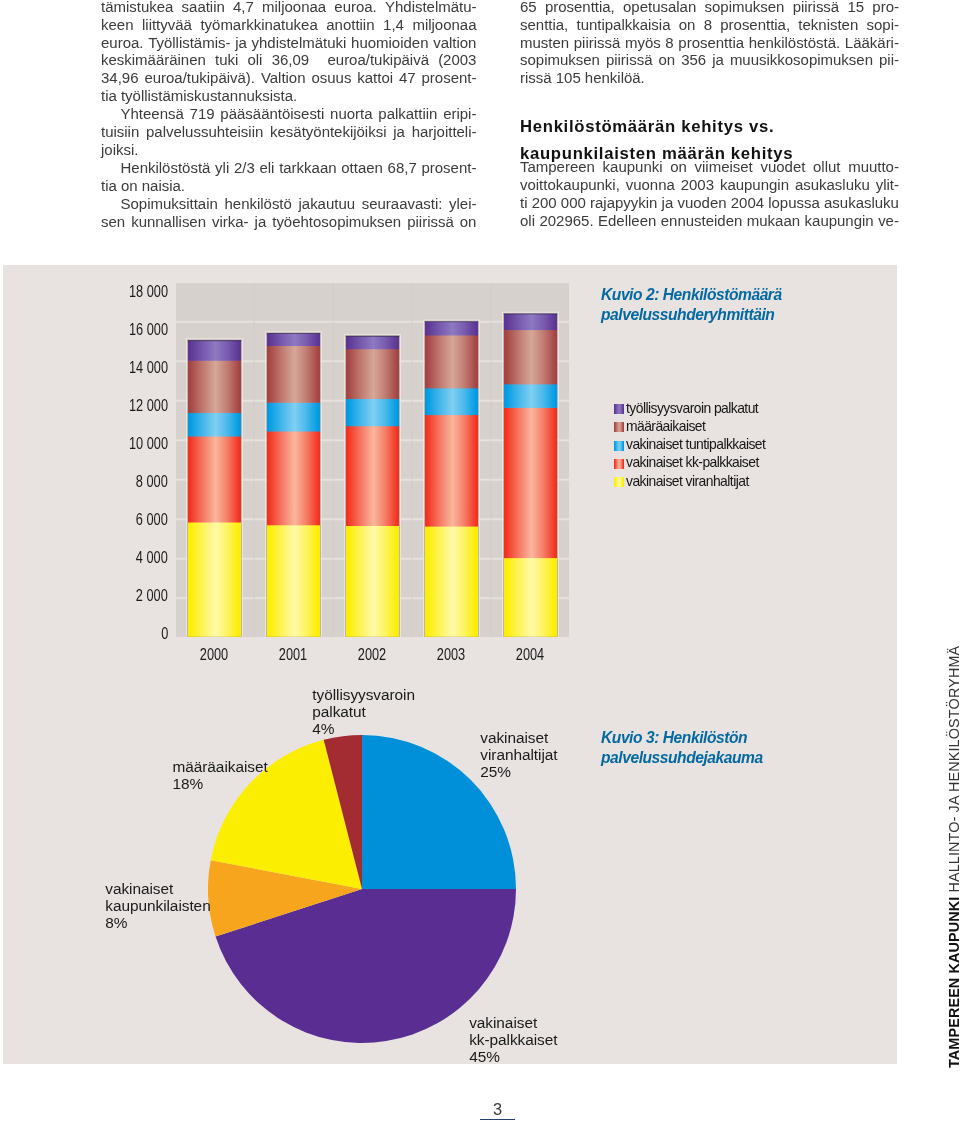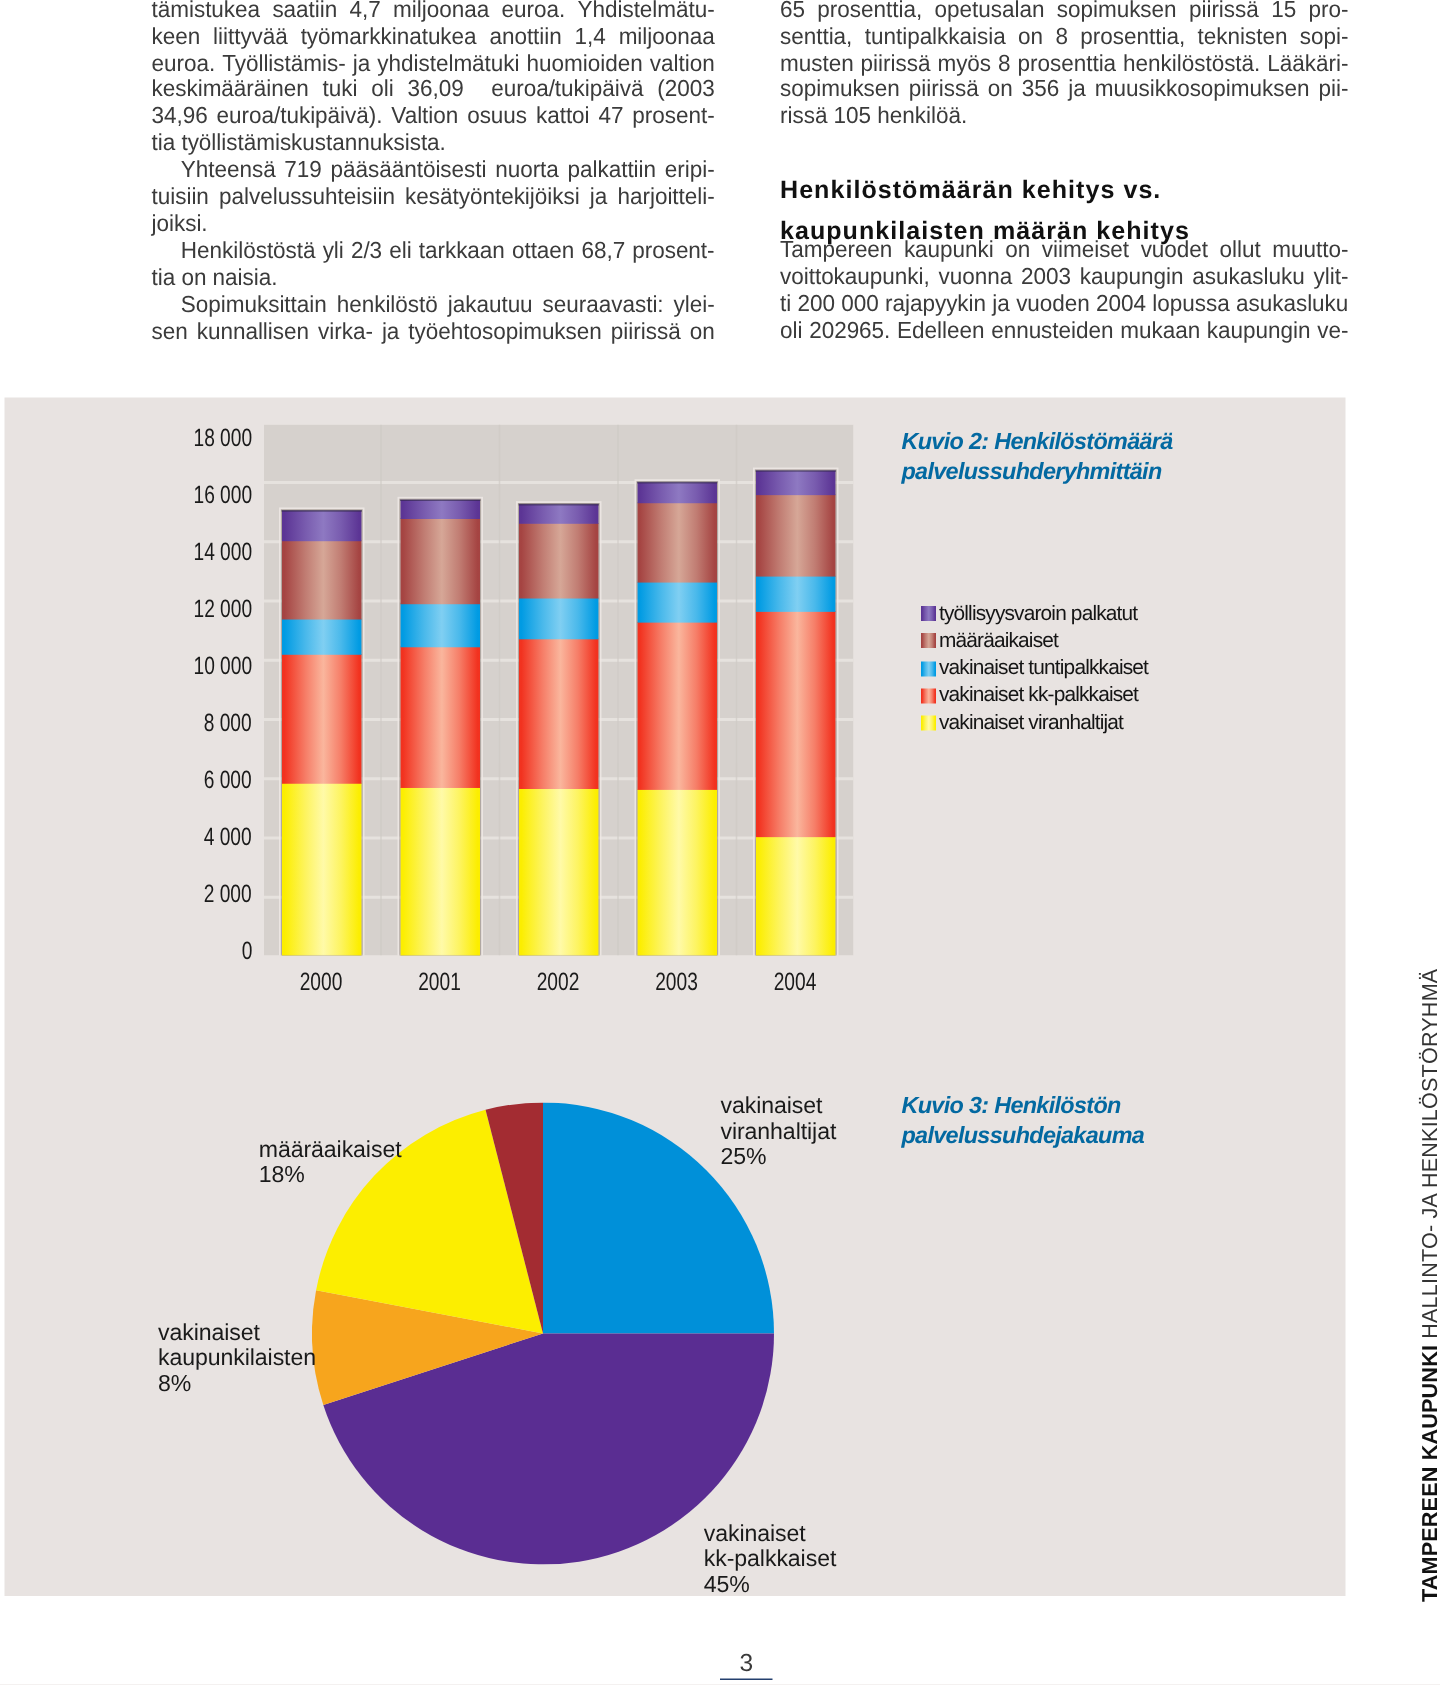--- a/index.html
+++ b/index.html
@@ -397,20 +397,25 @@
     </div>
     <div class="plab" style="left:105.3px;top:880.1px">
       <div>vakinaiset</div>
       <div>kaupunkilaisten</div>
       <div>8%</div>
     </div>
     <div class="plab" style="left:172.5px;top:757.7px">
       <div>määräaikaiset</div>
       <div>18%</div>
     </div>
+    <div class="plab" style="left:312.3px;top:685.5px">
+      <div>työllisyysvaroin</div>
+      <div>palkatut</div>
+      <div>4%</div>
+    </div>
   <div class="cap" id="cap3">
       <div>Kuvio 3: Henkilöstön</div>
       <div>palvelussuhdejakauma</div>
     </div>
 
   <div class="pagenum">3</div>
   <div class="pagerule"></div>
   <div class="sidewrap">
     <div class="sidelabel"><span class="sidebold">TAMPEREEN KAUPUNKI </span><span class="sidelight">HALLINTO- JA HENKILÖSTÖRYHMÄ</span></div>
   </div>

